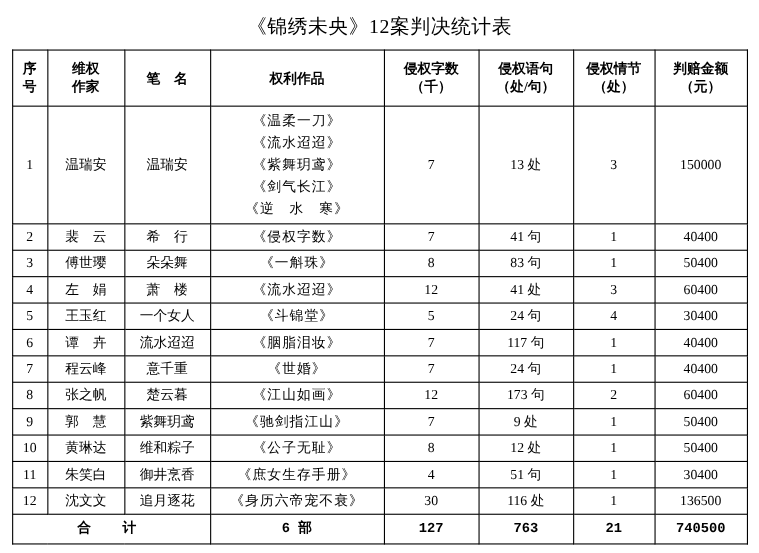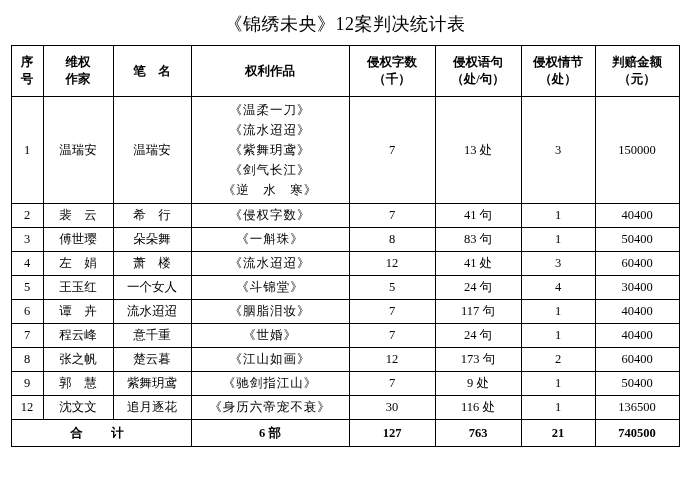--- a/index.html
+++ b/index.html
@@ -75,20 +75,21 @@
   }
   .works-list span {
     display: block;
     line-height: 1.45;
     letter-spacing: 1px;
   }
   .total-row td {
     font-weight: bold;
     height: 24px;
     font-size: 13.5px;
+    font-family: Liberation Mono, monospace;
   }
   .total-label {
     letter-spacing: 8px;
     font-weight: bold;
   }
   .workcell {
     letter-spacing: 1px;
   }
 </style>
 </head>
@@ -245,21 +246,41 @@
         <td>9</td>
         <td>郭　慧</td>
         <td>紫舞玥鸢</td>
         <td class="workcell">《驰剑指江山》</td>
         <td>7</td>
         <td>9 处</td>
         <td>1</td>
         <td>50400</td>
       </tr>
 
-
+      <tr>
+        <td>10</td>
+        <td>黄琳达</td>
+        <td>维和粽子</td>
+        <td class="workcell">《公子无耻》</td>
+        <td>8</td>
+        <td>12 处</td>
+        <td>1</td>
+        <td>50400</td>
+      </tr>
+
+      <tr>
+        <td>11</td>
+        <td>朱笑白</td>
+        <td>御井烹香</td>
+        <td class="workcell">《庶女生存手册》</td>
+        <td>4</td>
+        <td>51 句</td>
+        <td>1</td>
+        <td>30400</td>
+      </tr>
 
       <tr>
         <td>12</td>
         <td>沈文文</td>
         <td>追月逐花</td>
         <td class="workcell">《身历六帝宠不衰》</td>
         <td>30</td>
         <td>116 处</td>
         <td>1</td>
         <td>136500</td>

